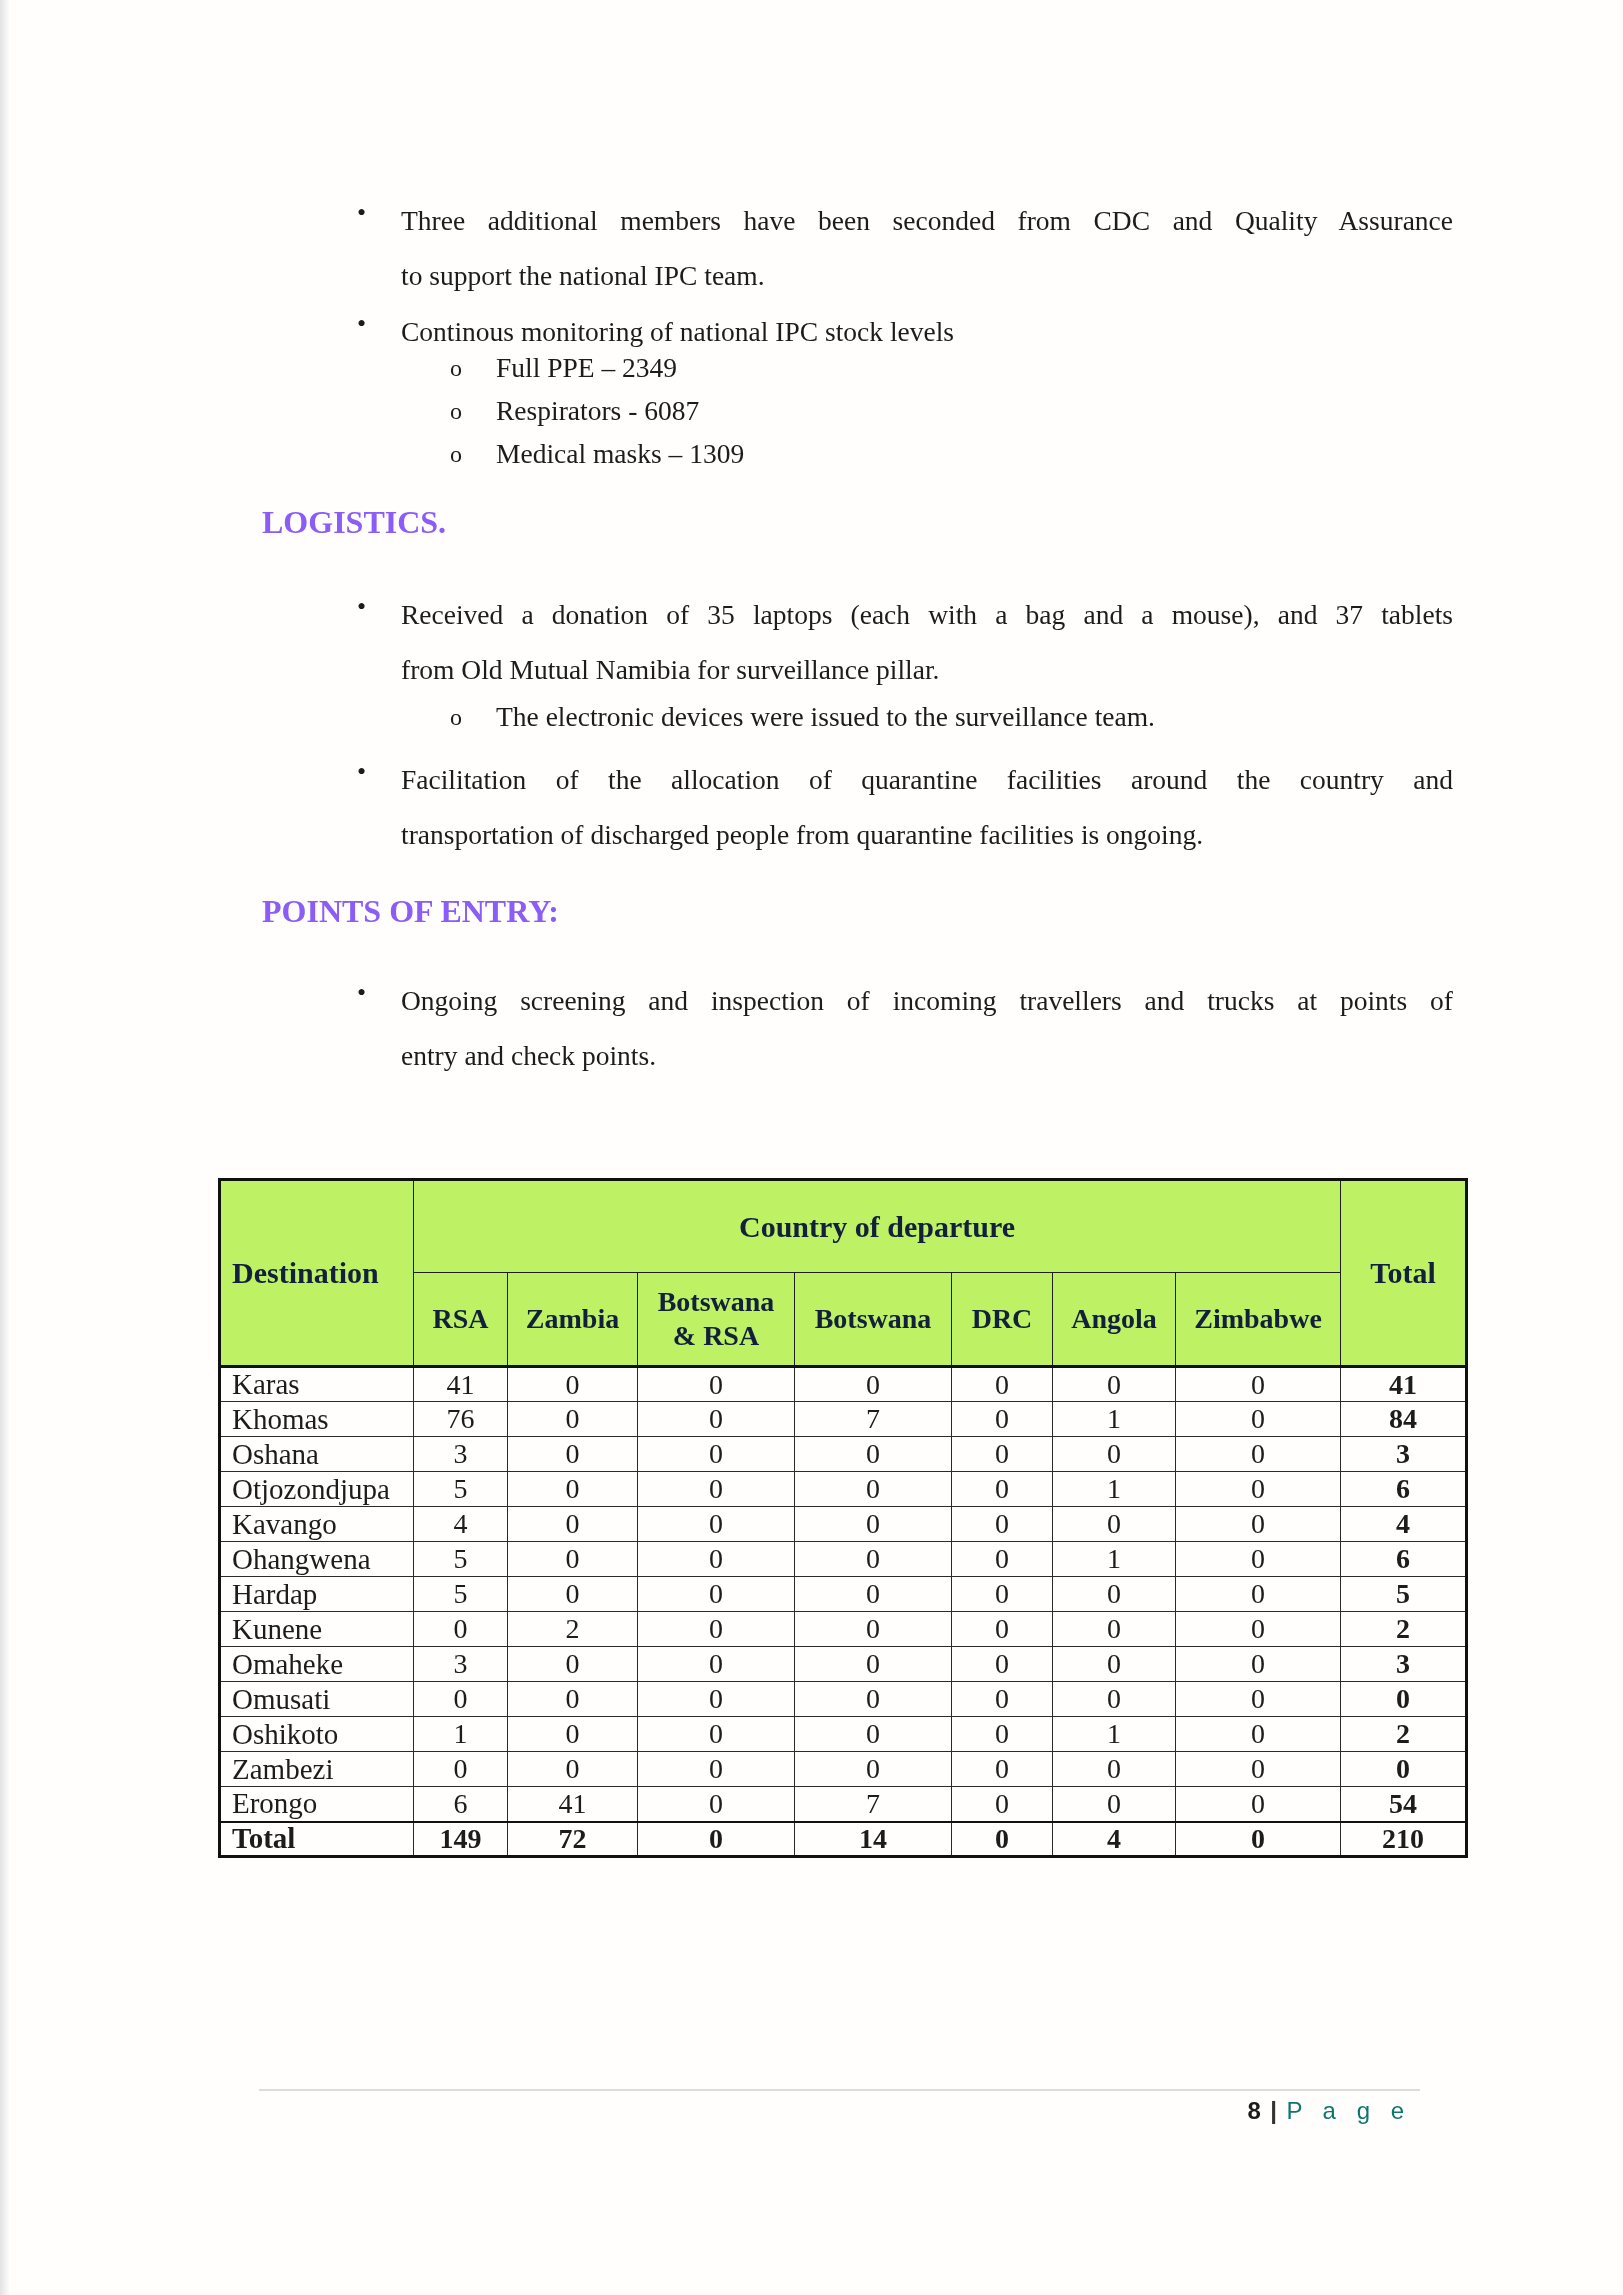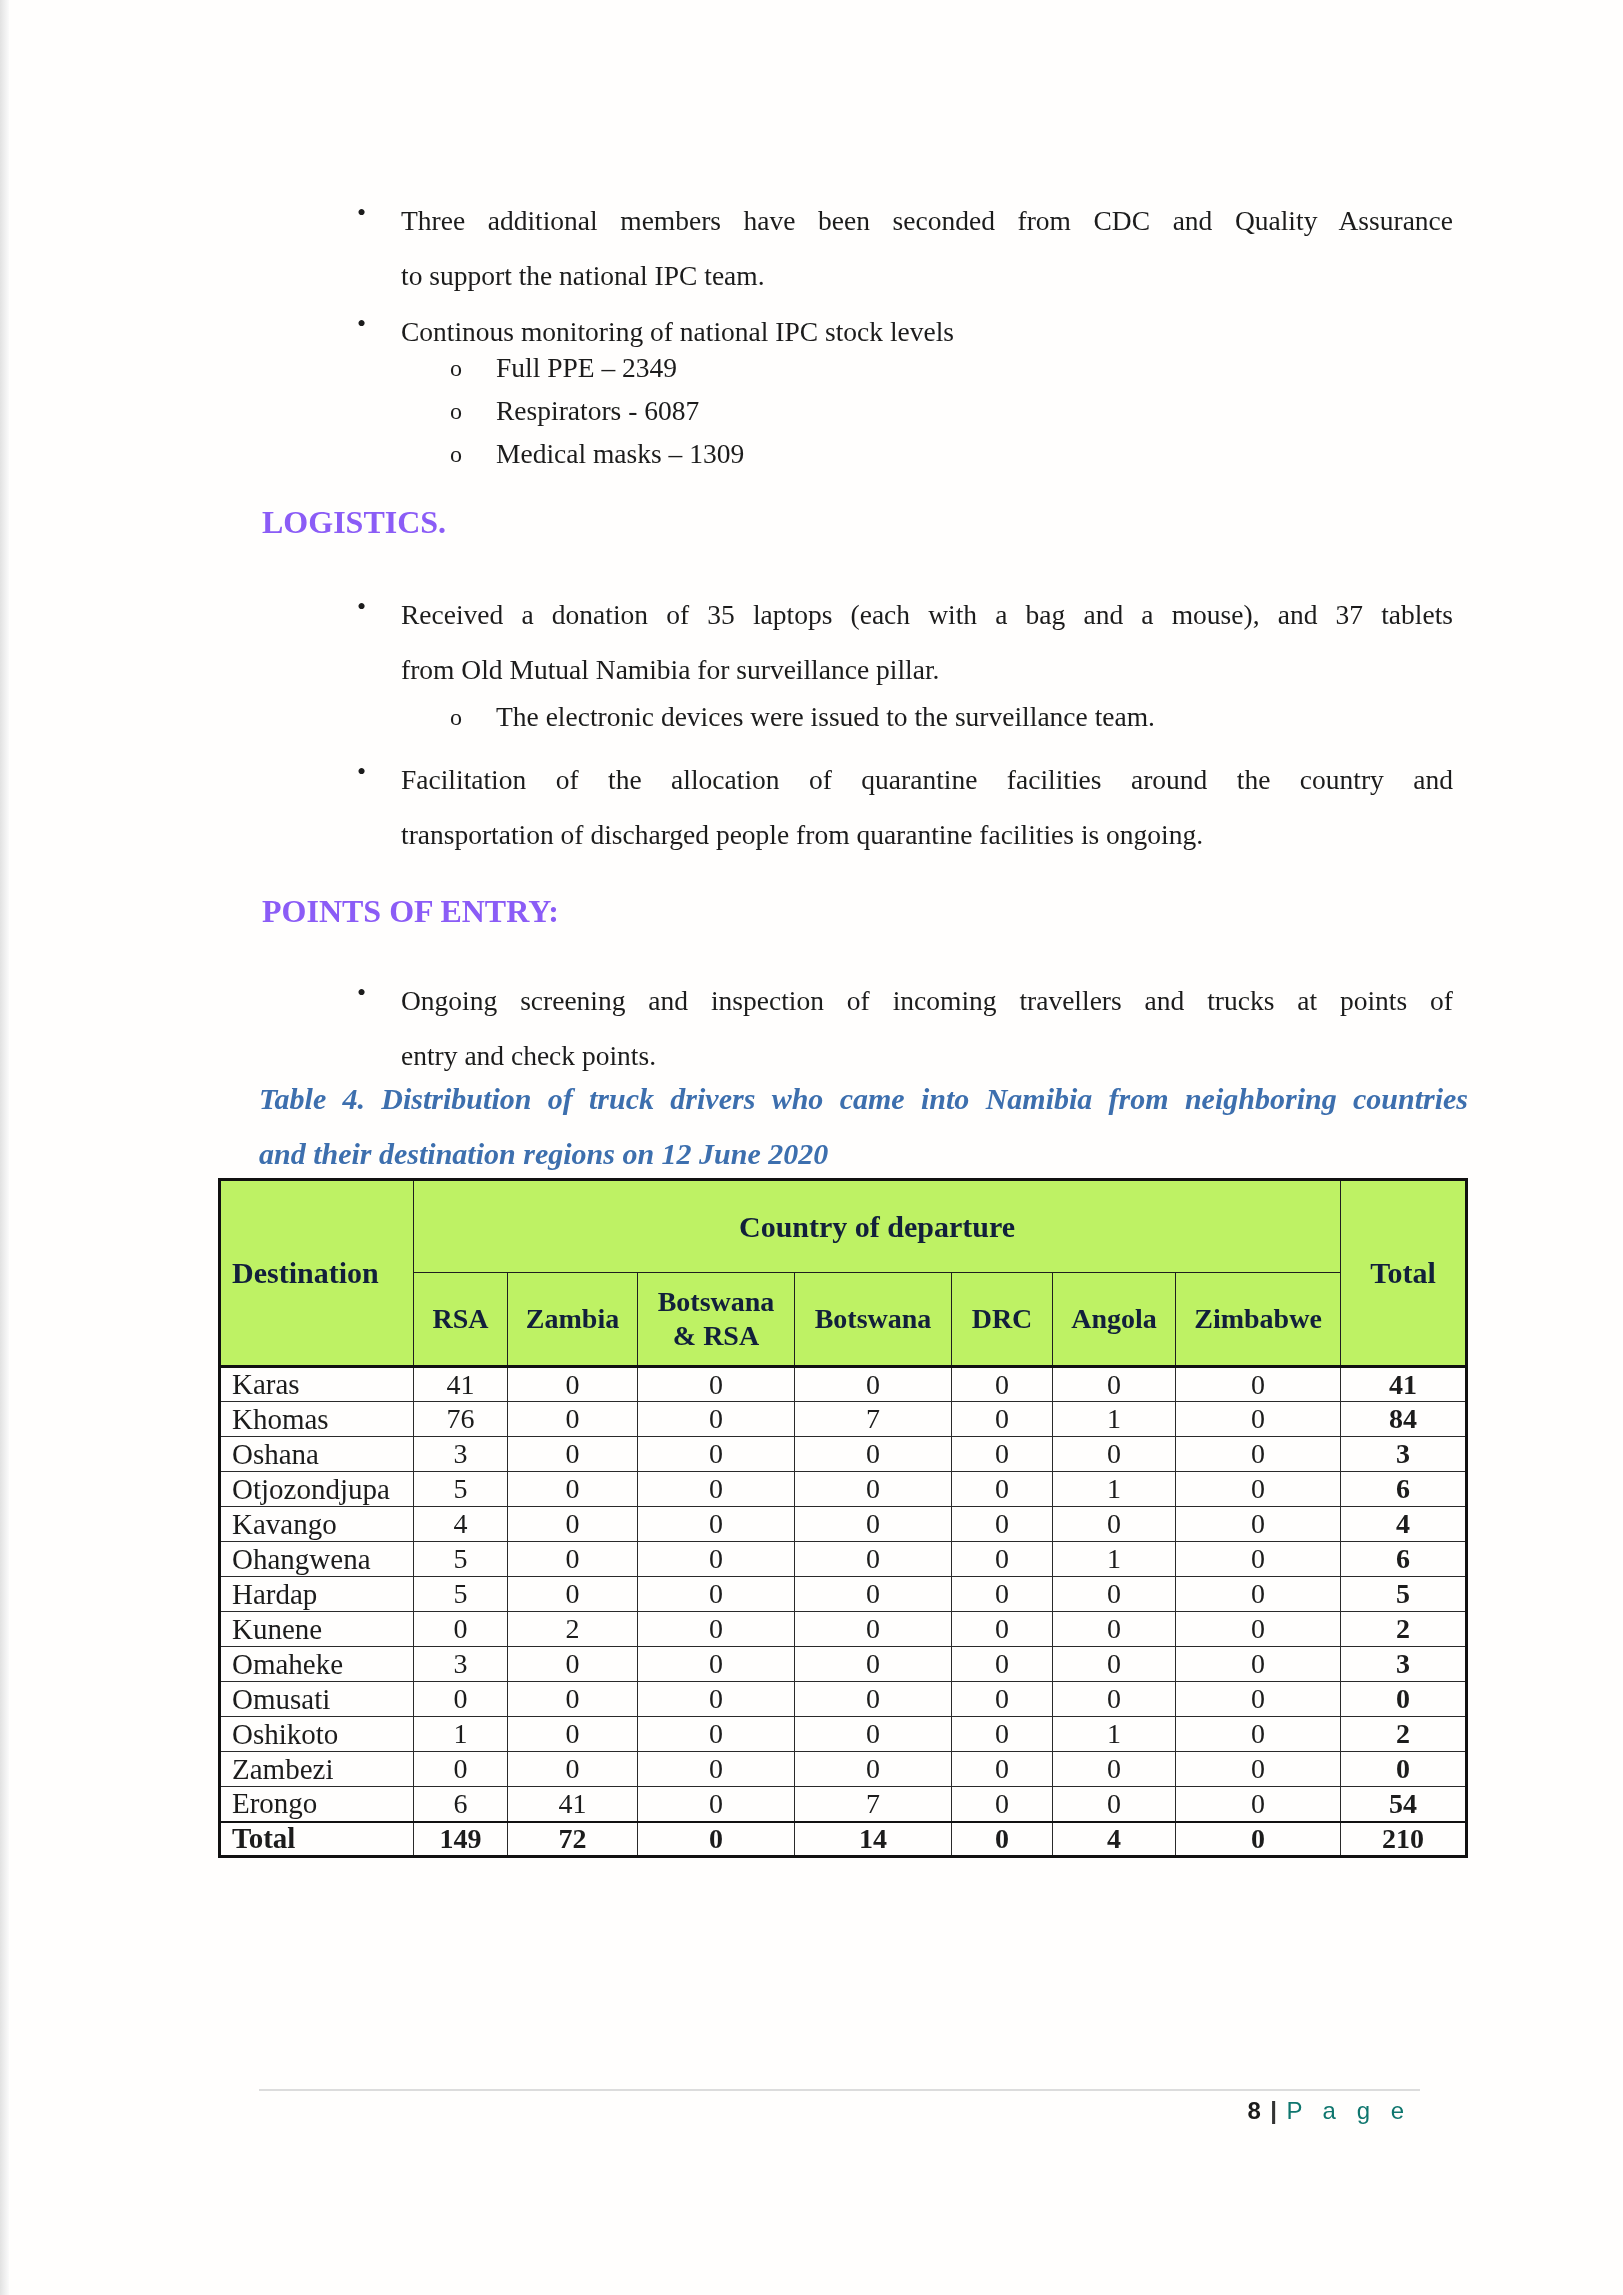--- a/index.html
+++ b/index.html
@@ -132,22 +132,20 @@
   <div class="heading" style="top:889px">POINTS OF ENTRY:</div>
 
   <div class="line" style="top:971px">
     <span class="marker1">•</span>
     <span class="txt1 fill">Ongoing screening and inspection of incoming travellers and trucks at points of</span>
   </div>
   <div class="line" style="top:1026px">
     <span class="txt1 nw">entry and check points.</span>
   </div>
 
-  <div class="caption fill" style="top:1077px">Table 4. Distribution of truck drivers who came into Namibia from neighboring countries</div>
-  <div class="caption nw" style="top:1132px">and their destination regions on 12 June 2020</div>
 
   <table class="t4">
     <colgroup>
       <col style="width:194px">
         <col style="width:94px">
         <col style="width:130px">
       <col style="width:157px">
         <col style="width:157px">
         <col style="width:101px">
       <col style="width:123px">

